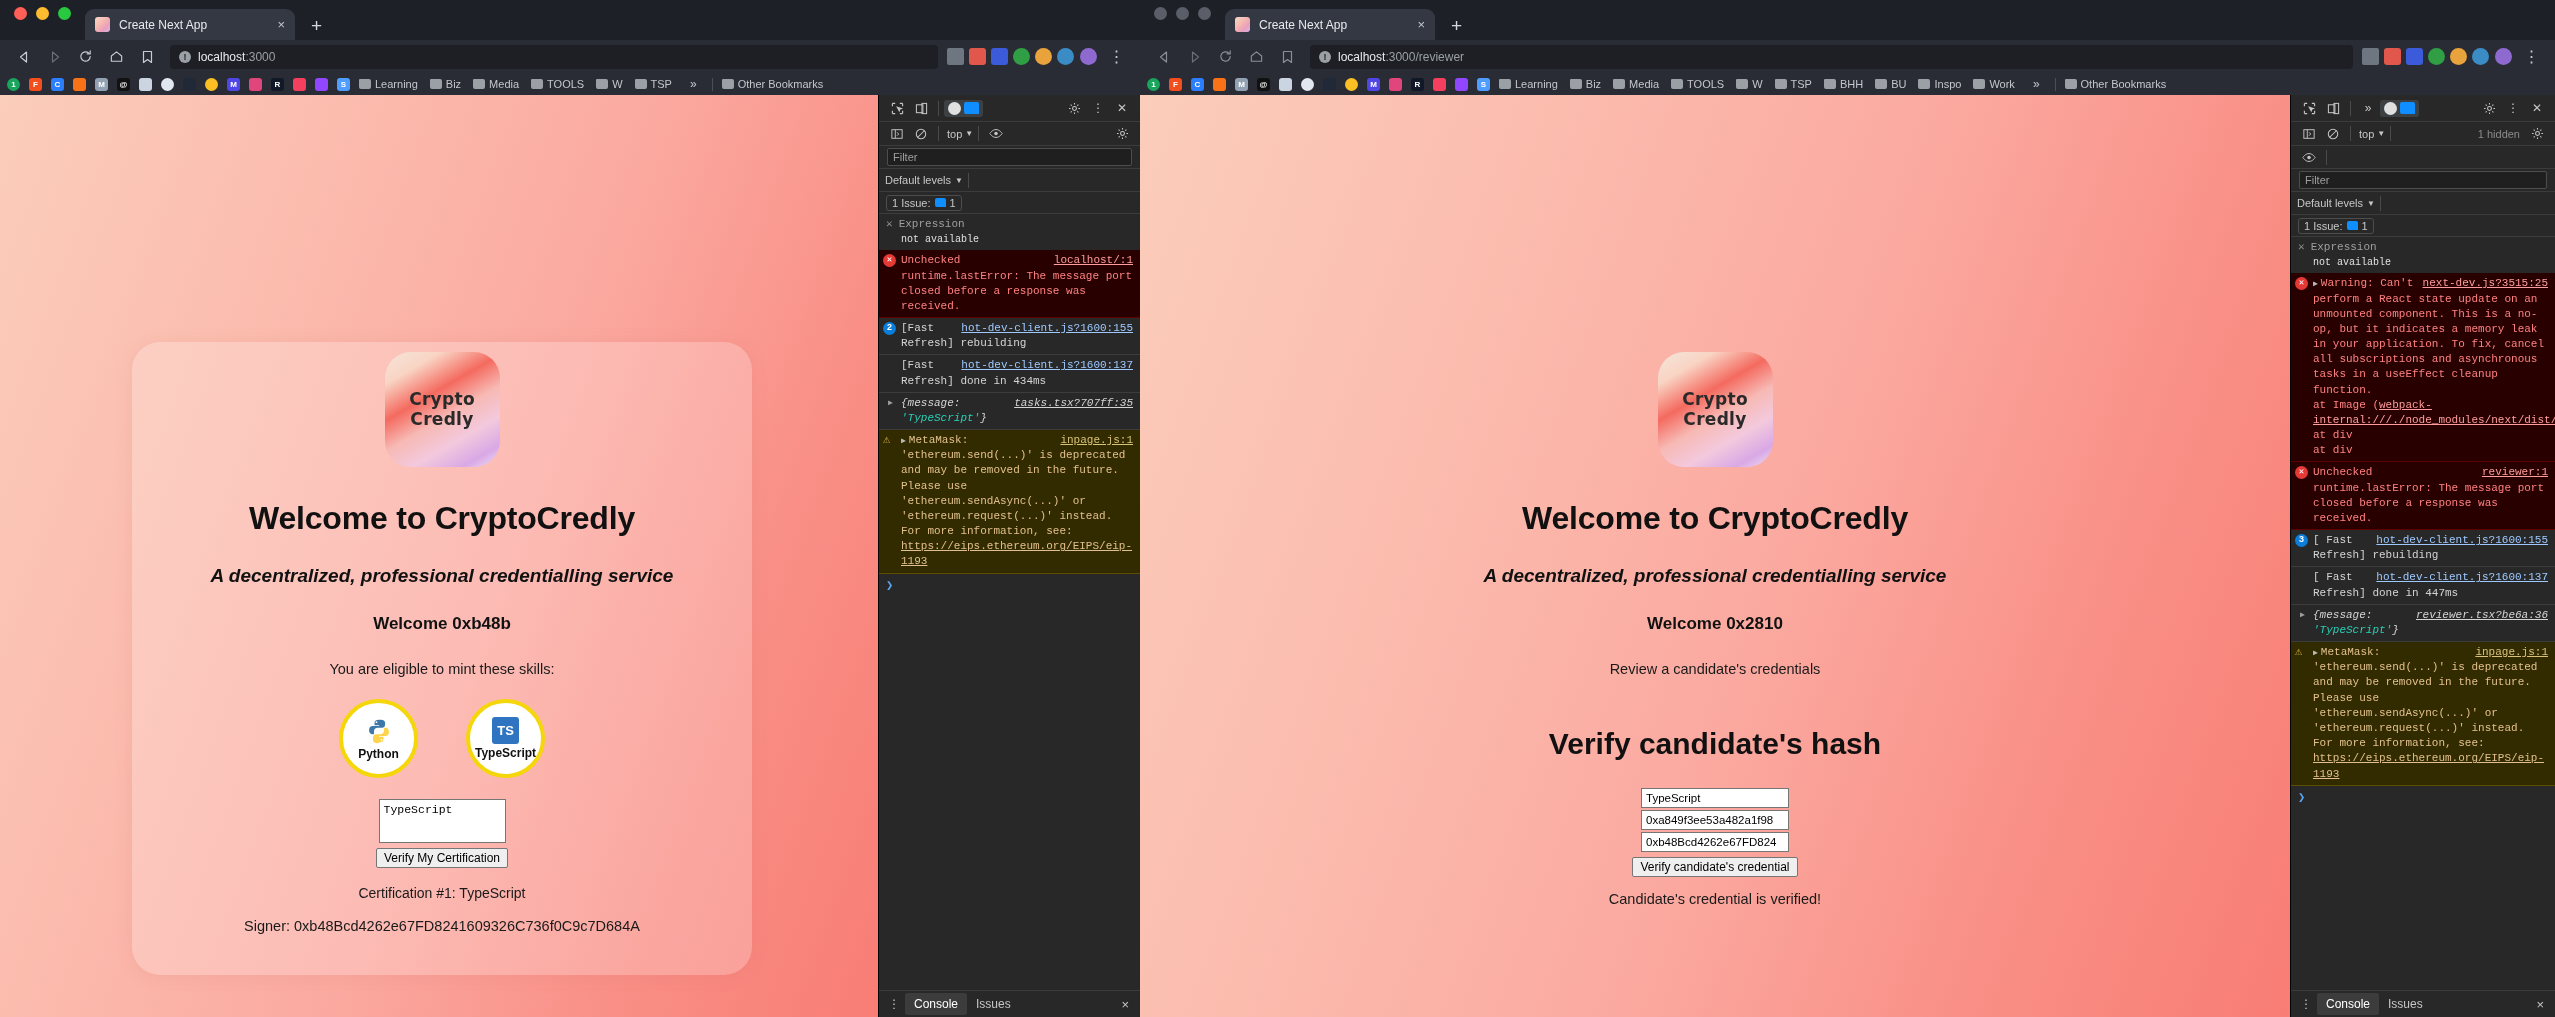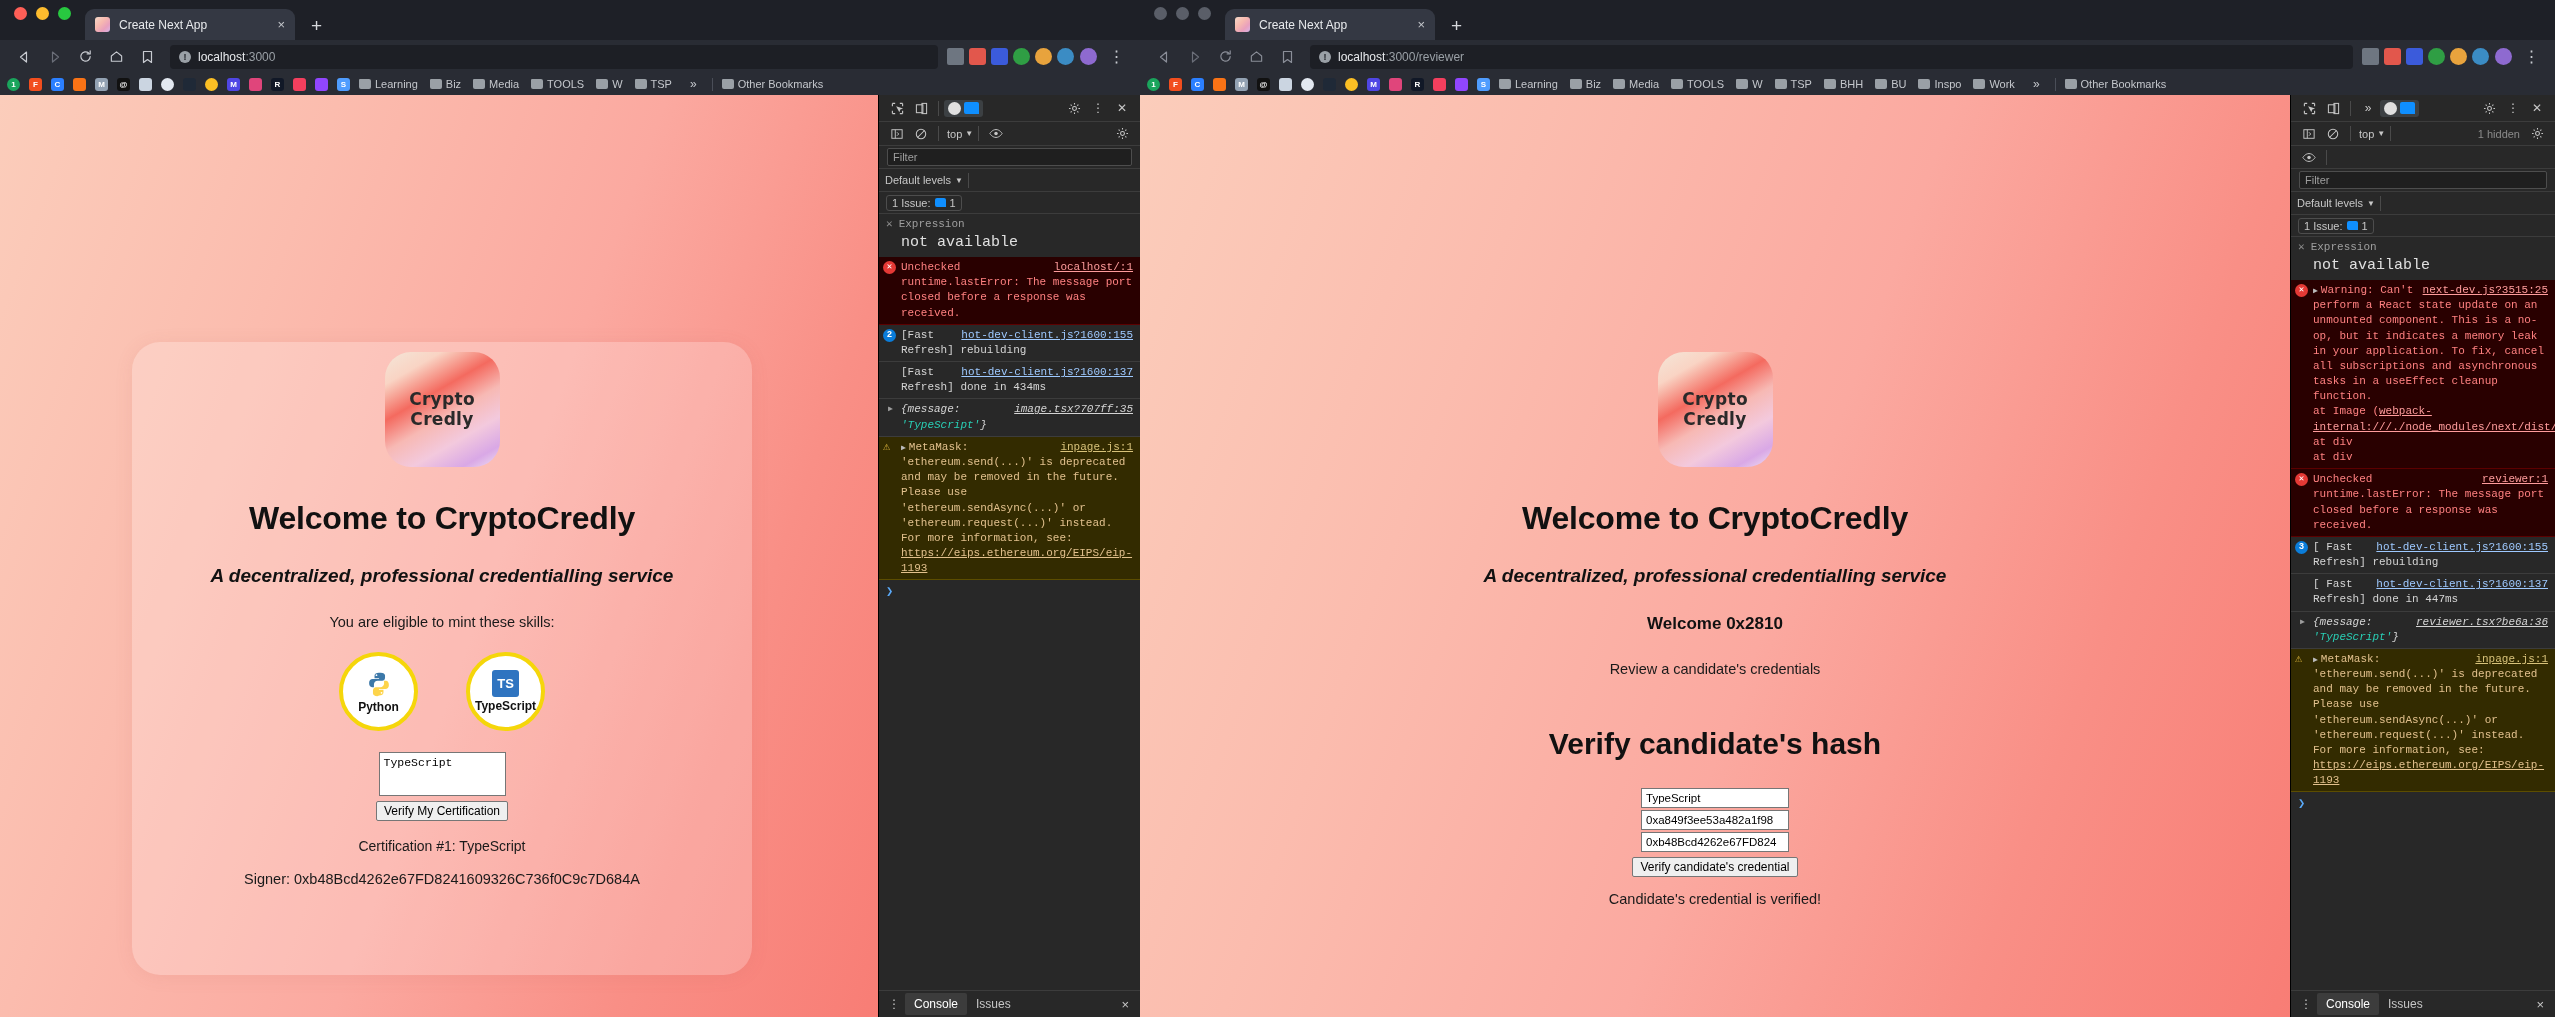--- a/index.html
+++ b/index.html
@@ -124,21 +124,21 @@
   .filter-ph{font-size:11px;color:#9e9e9e;}
   .issue-row{height:22px;background:#282828;display:flex;align-items:center;gap:5px;
              padding:0 7px;border-bottom:1px solid #3c3c3c;flex:0 0 22px;}
   .issue-chip{display:flex;align-items:center;gap:4px;border:1px solid #4d4d4d;
               border-radius:3px;padding:1px 5px;cursor:pointer;}
 
   .dt-console{flex:1; overflow:hidden; background:#282828; font-family:"Liberation Mono", monospace;}
   .expr-row{display:flex;gap:6px;padding:3px 7px 1px;align-items:flex-start;}
   .expr-x{color:#8b8b8b;font-size:11px;line-height:1.35;}
   .expr-t{color:#9e9e9e;font-size:11px;line-height:1.35;}
-  .expr-v{color:#e0e0e0;font-size:15px;padding:0 7px 4px 22px;line-height:1.35;}
+  .expr-v{color:#e0e0e0;font-size:10px;padding:0 7px 4px 22px;line-height:1.35;}
 
   .msg{padding:3px 7px 3px 22px;position:relative;font-size:11px;line-height:1.38;
        border-bottom:1px solid #3c3c3c;}
   .msg.err{background:#290000;border-bottom-color:#5c0000;color:#ff8080;}
   .msg.warn{background:#332b00;border-bottom-color:#5c4d00;color:#e2c08d;}
   .msg.info{background:#282828;color:#d4d4d4;}
   .msg .ic{position:absolute;left:4px;top:4px;width:13px;height:13px;}
   .ic-err{border-radius:50%;background:#e53935;color:#fff;font-size:9px;
           display:flex;align-items:center;justify-content:center;line-height:1;}
   .ic-warn{color:#e2b93d;font-size:12px;line-height:1;}
@@ -286,20 +286,21 @@
           <div style="padding-top:10px">
             <div class="logo">
               <div class="logo-txt">
                 <span>Crypto</span><br>
                 <span>Credly</span>
               </div>
             </div>
           </div>
           <div class="h1">Welcome to CryptoCredly</div>
           <div class="h2">A decentralized, professional credentialling service</div>
+          <div class="h3">Welcome 0xb48b</div>
           <div class="p">You are eligible to mint these skills:</div>
 
           <div class="badges">
             <div class="badge">
               <svg class="py-ico" viewBox="0 0 32 32">
                 <path d="M15.9 3c-3 0-5 1.3-5 3.4v3.1h5.2v.8H8.6c-2.2 0-3.9 1.7-3.9 4.6 0 2.8 1.2 4.7 3.4 4.7h2.1v-3c0-2.3 1.9-4.2 4.2-4.2h5.1c1.9 0 3.4-1.6 3.4-3.5V6.4C22.9 4.5 21 3 17.9 3zm-2.8 1.9a1 1 0 1 1 0 2 1 1 0 0 1 0-2z" fill="#3c78a9"></path>
                 <path d="M16.1 29c3 0 5-1.3 5-3.4v-3.1h-5.2v-.8h7.5c2.2 0 3.9-1.7 3.9-4.6 0-2.8-1.2-4.7-3.4-4.7h-2.1v3c0 2.3-1.9 4.2-4.2 4.2h-5.1c-1.9 0-3.4 1.6-3.4 3.5v3.5c0 1.9 1.9 3.4 5 3.4zm2.8-1.9a1 1 0 1 1 0-2 1 1 0 0 1 0 2z" fill="#fdd44b"></path>
               </svg>
               <span class="badge-name">Python</span>
             </div>
@@ -406,21 +407,21 @@
         <div class="dt-console">
           <div class="expr-row">
             <span class="expr-x">✕</span>
             <span class="expr-t">Expression</span>
           </div>
           <div class="expr-v">not available</div>
           <div id="log-left">
               <div class="msg err"><span class="ic ic-err">✕</span><span class="src">localhost/:1</span><span>Unchecked runtime.lastError: The message port closed before a response was received.</span></div>
               <div class="msg info"><span class="ic ic-cnt">2</span><span class="src">hot-dev-client.js?1600:155</span><span>[Fast Refresh] rebuilding</span></div>
               <div class="msg info"><span class="src">hot-dev-client.js?1600:137</span><span>[Fast Refresh] done in 434ms</span></div>
-              <div class="obj-row"><span class="src">image.tsx?707ff:35</span><span class="tri">▶</span><span>{message: </span><span class="str">'TypeScript'</span><span>}</span></div>
+              <div class="obj-row"><span class="src">tasks.tsx?707ff:35</span><span class="tri">▶</span><span>{message: </span><span class="str">'TypeScript'</span><span>}</span></div>
               <div class="msg warn"><span class="ic ic-warn">⚠</span><span class="src">inpage.js:1</span><span class="tri-in">▶</span><span>MetaMask: </span><span>'ethereum.send(...)' is deprecated and may be removed in the future. Please use 'ethereum.sendAsync(...)' or 'ethereum.request(...)' instead. For more information, see:</span> <span class="lnk">https://eips.ethereum.org/EIPS/eip-1193</span></div>
             </div>
           <div class="prompt-row">❯</div>
         </div>
 
         <div class="dt-bottom">
           <span class="dt-kebab">⋮</span>
           <span class="dt-tab active">Console</span>
           <span class="dt-tab">Issues</span>
           <span class="dt-x">×</span>

